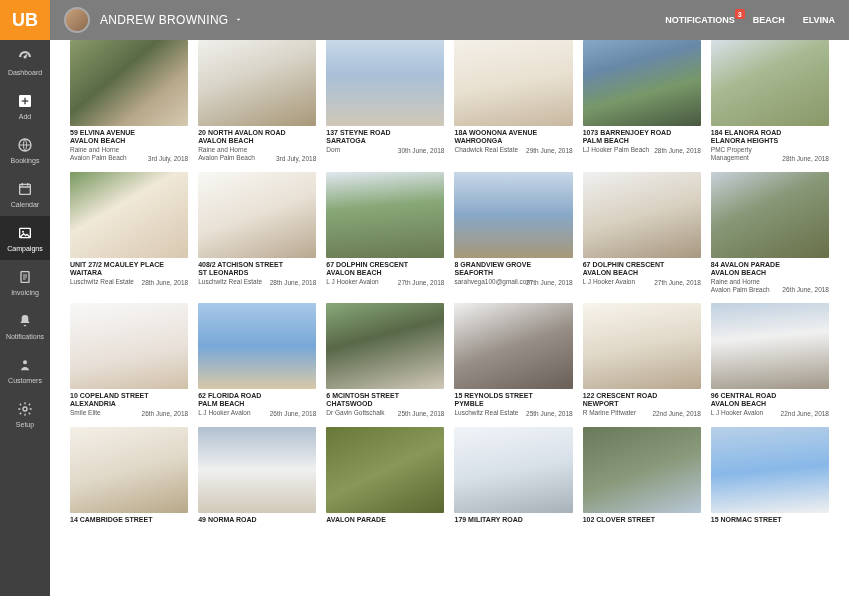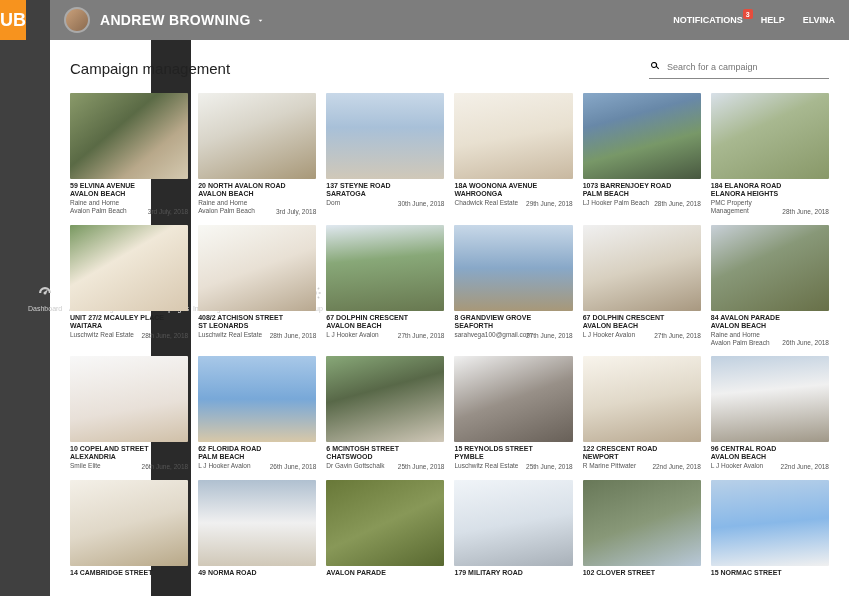--- a/index.html
+++ b/index.html
@@ -1,31 +1,31 @@
 <!DOCTYPE html>
 <html><head>
 <meta charset="utf-8">
 <style>
 * { margin: 0; padding: 0; box-sizing: border-box; }
 body { font-family: Arial, sans-serif; background: #fff; width: 849px; height: 596px; overflow: hidden; }
 
 .app { display: flex; height: 596px; }
 
-.sidebar { width: 50px; background: #404040; display: flex; flex-direction: row; }
+.sidebar { width: 50px; background: #404040; display: flex; flex-direction: column; }
 .logo { width: 50px; height: 40px; background: #f7931e; color: #fff; display: flex; align-items: center; justify-content: center; font-weight: bold; font-size: 18px; }
 .nav-item { display: flex; flex-direction: column; align-items: center; justify-content: center; padding: 8px 2px; color: #ccc; cursor: pointer; font-size: 7px; text-align: center; }
 .nav-item.active { background: #2a2a2a; color: #fff; }
 .nav-item .ico { width: 18px; height: 18px; margin-bottom: 3px; display: flex; align-items: center; justify-content: center; }
 .nav-item svg { fill: currentColor; }
 
 .main { flex: 1; display: flex; flex-direction: column; overflow: hidden; }
 
 .topbar { height: 40px; background: #7d7d7d; display: flex; align-items: center; padding: 0 14px; color: #fff; }
 .avatar { width: 26px; height: 26px; border-radius: 50%; background: linear-gradient(135deg,#c9a07a,#8a6a4f); border: 2px solid #aaa; margin-right: 10px; }
-.username { font-size: 14px; font-weight: bold; letter-spacing: 0.3px; display: flex; align-items: center; gap: 5px; text-align: right; }
+.username { font-size: 12px; font-weight: normal; letter-spacing: 0.3px; display: flex; align-items: center; gap: 5px; text-align: right; }
 .top-right { margin-left: auto; display: flex; align-items: center; gap: 18px; font-size: 9px; font-weight: bold; }
 .notif-wrap { position: relative; }
 .notif-badge { position: absolute; top: -6px; right: -10px; background: #e74c3c; color: #fff; font-size: 7px; width: 10px; height: 10px; border-radius: 2px; display: flex; align-items: center; justify-content: center; }
 
 .page-header { display: flex; align-items: center; padding: 18px 20px 14px; }
 .page-title { font-size: 15px; font-weight: normal; color: #222; }
 .search-wrap { margin-left: auto; display: flex; align-items: center; gap: 6px; border-bottom: 1px solid #888; padding-bottom: 2px; width: 180px; }
 .search-wrap input { border: none; outline: none; font-size: 9px; flex: 1; }
 .search-wrap svg { width: 12px; height: 12px; }
 
@@ -163,34 +163,25 @@
         <span>ANDREW BROWNING</span>
         <span><svg width="9" height="9" viewBox="0 0 24 24" fill="#fff">
               <path d="M7 10l5 5 5-5z"></path>
             </svg></span>
       </div>
       <div class="top-right">
         <div class="notif-wrap">
           <span>NOTIFICATIONS</span>
           <span class="notif-badge">3</span>
         </div>
-        <span>HELP</span>
+        <span>BEACH</span>
         <span>ELVINA</span>
       </div>
     </div>
 
-    <div class="page-header">
-      <div class="page-title">Campaign management</div>
-      <div class="search-wrap">
-        <span><svg viewBox="0 0 24 24">
-              <path d="M10 4a6 6 0 104.47 10.03l4.25 4.25 1.41-1.41-4.25-4.25A6 6 0 0010 4zm0 2a4 4 0 110 8 4 4 0 010-8z"></path>
-            </svg></span>
-        <input type="text" placeholder="Search for a campaign" style="">
-      </div>
-    </div>
 
     <div class="grid-wrap">
       <div class="grid" id="grid">
           <div class="card">
     <div class="thumb t0"></div>
     <div class="card-info">
       <div class="addr1">59 ELVINA AVENUE</div>
       <div class="addr2">AVALON BEACH</div>
       <div class="agency">Raine and Horne Avalon Palm Beach</div>
       <div class="date">3rd July, 2018</div>

